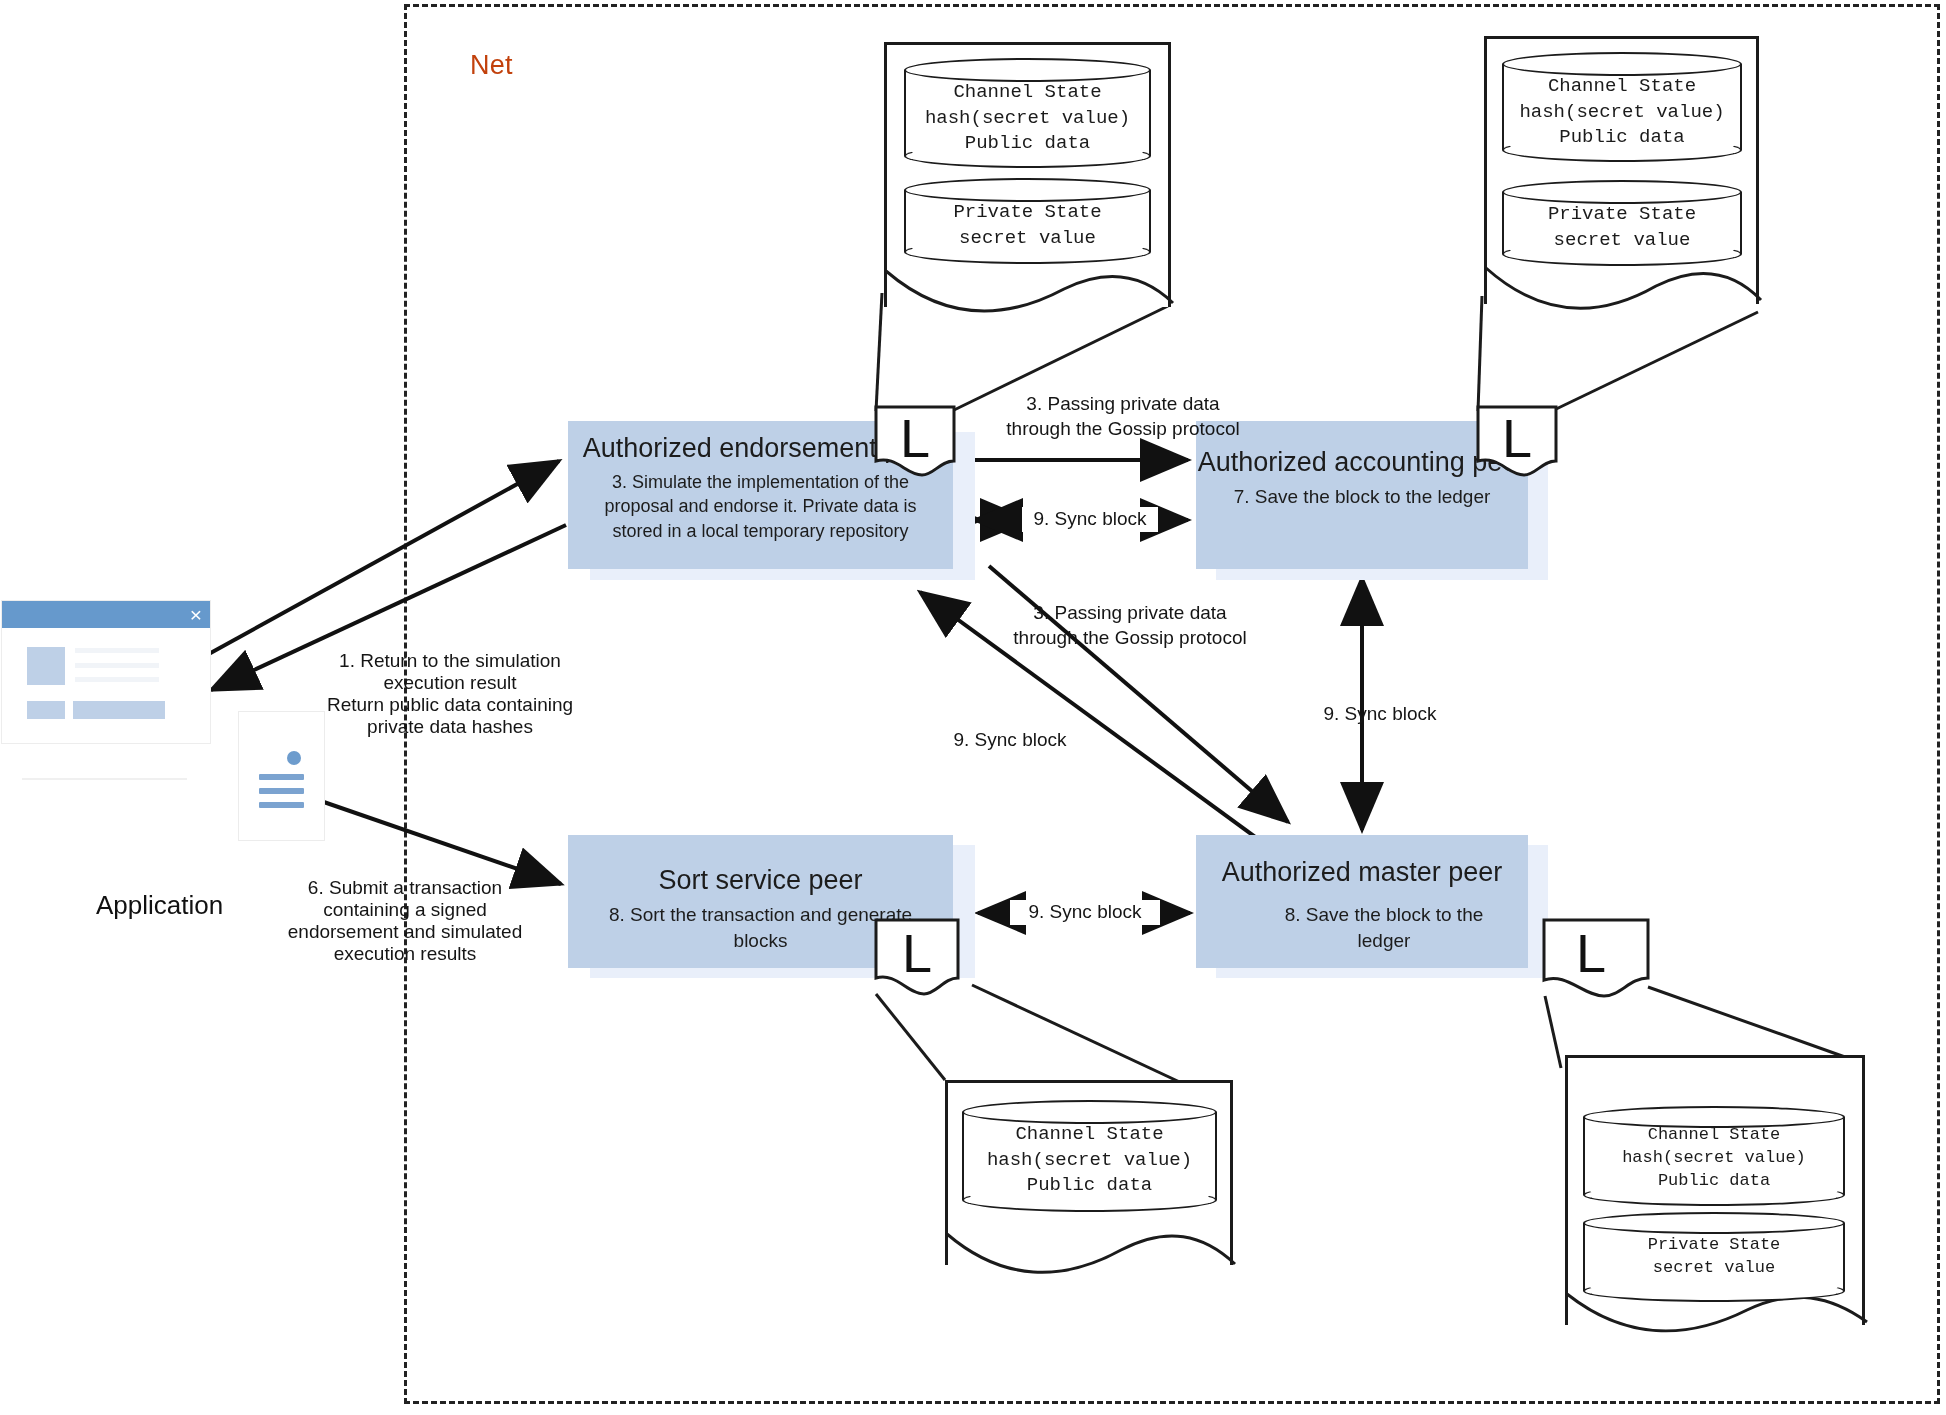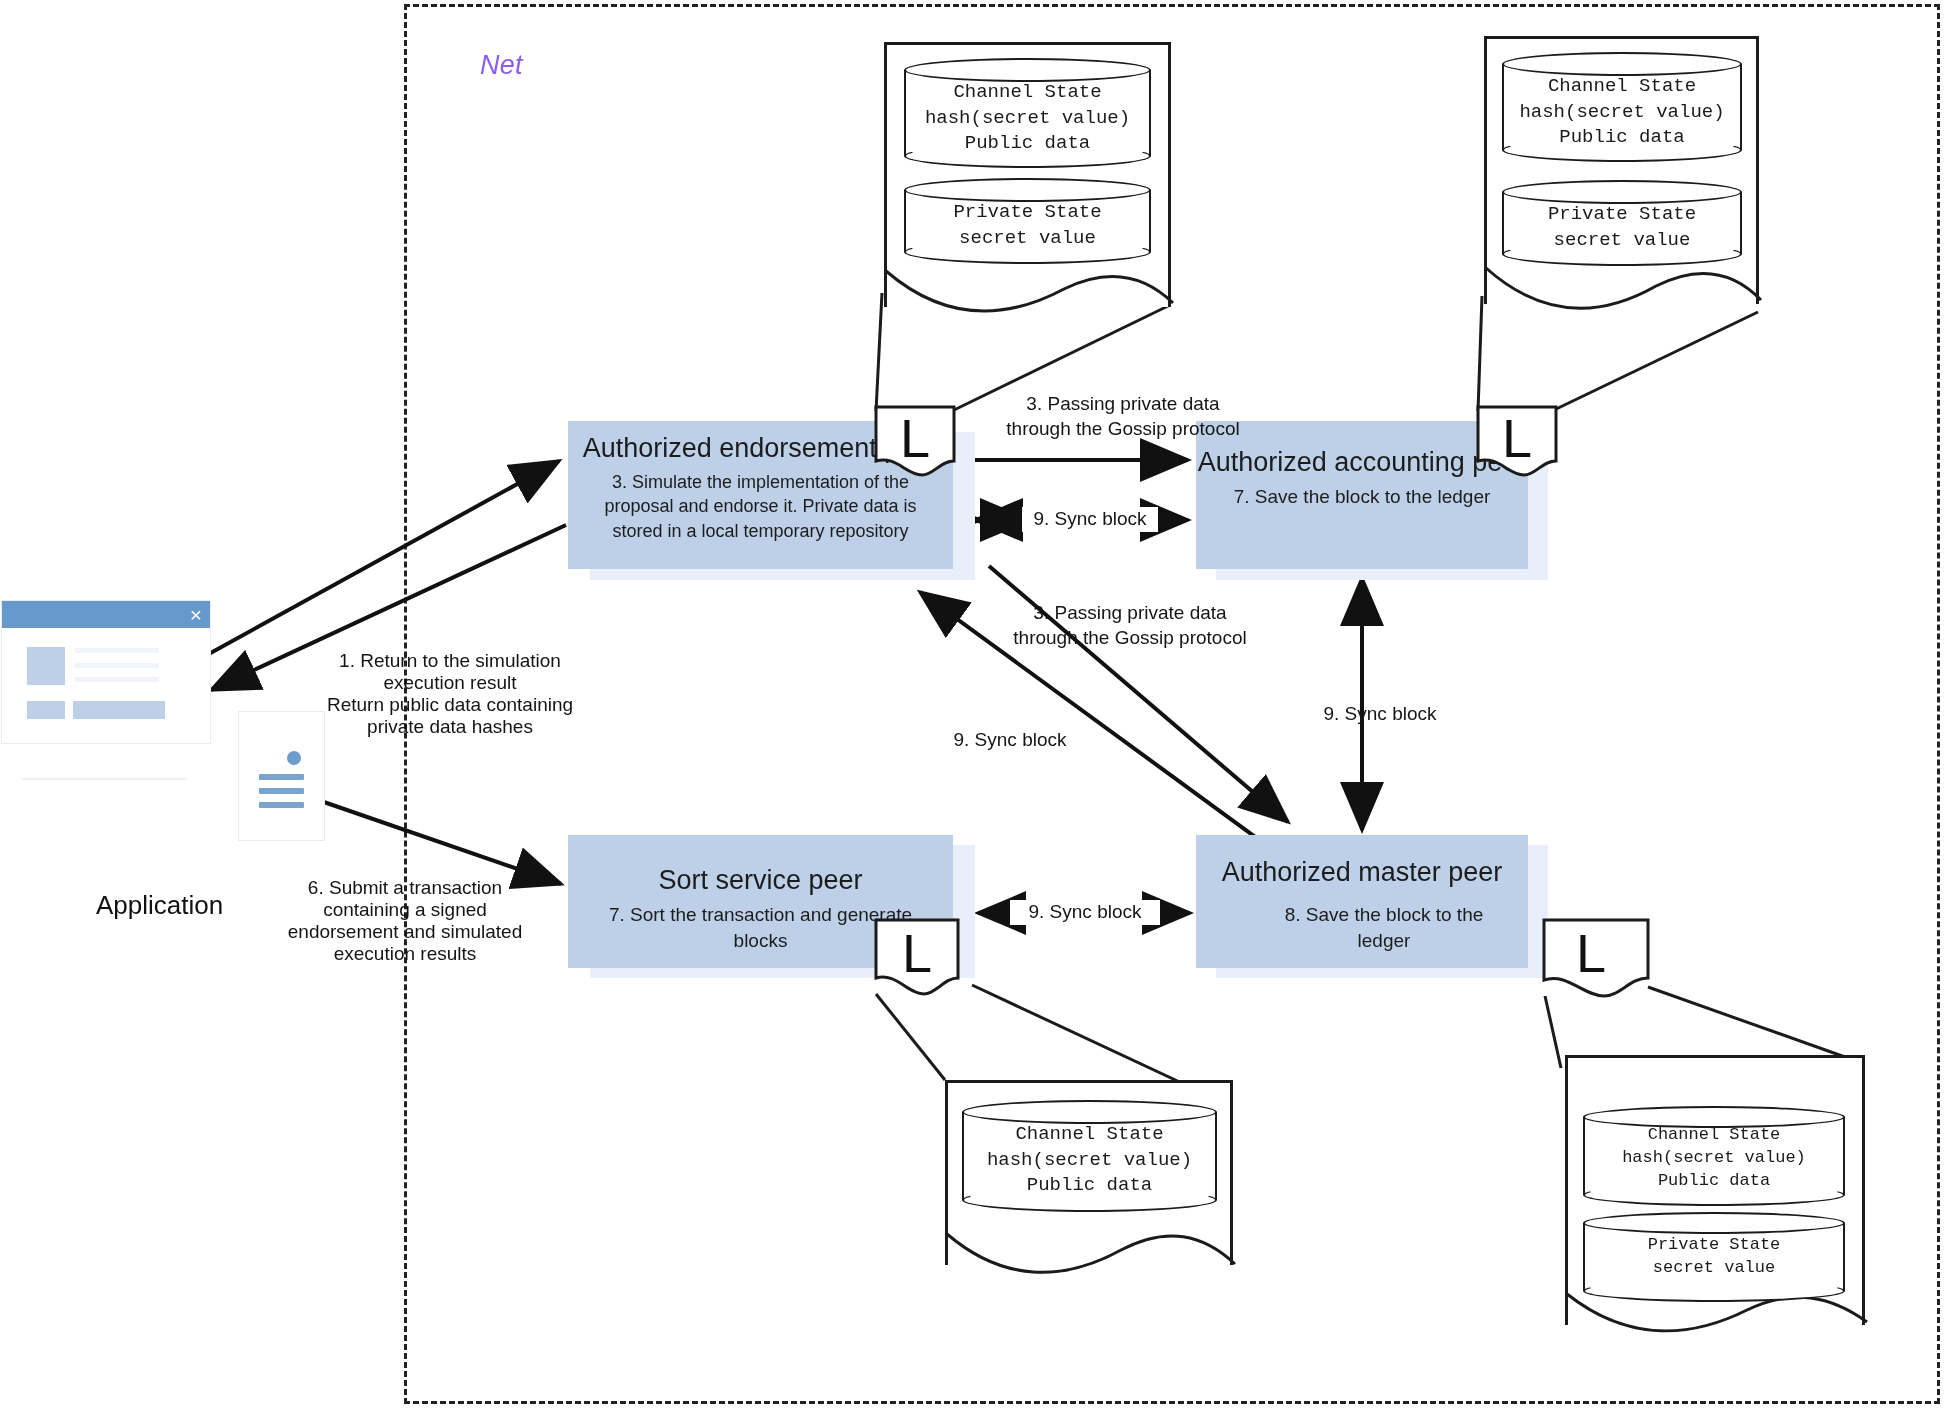--- a/index.html
+++ b/index.html
@@ -23,26 +23,25 @@
   
   #net-boundary {
     left: 404px;
     top: 4px;
     width: 1536px;
     height: 1400px;
     border: 3px dashed #222;
     box-sizing: border-box;
   }
   #net-label {
-    left: 480px;
+    left: 470px;
     top: 50px;
     font-size: 27px;
-    color: #8b5cf6;
+    color: #c2410c;
     letter-spacing: .2px;
-    font-style: italic;
   }
 
   
   .peer-box {
     box-sizing: border-box;
     background: #bed0e7;
     padding-top: 12px;
   }
   .peer-title {
     text-align: center;
@@ -329,21 +328,21 @@
   <div class="ledger-badge" style="left:1476px; top:405px; width:82px; height:72px;">
     <svg width="82" height="72" viewBox="0 0 82 72">
       <path d="M2,2 L80,2 L80,56 C66,56 60,70 48,70 C32,70 22,50 2,56 Z" fill="#ffffff" stroke="#1b1b1b" stroke-width="3"></path>
     </svg>
     <div class="lglyph" style="left:26px; top:6px;">L</div>
   </div>
 
   <div class="abs" style="left:590px; top:845px; width:385px; height:133px; background:#e9effa;"></div>
   <div class="abs peer-box" style="left:568px; top:835px; width:385px; height:133px; padding-top:30px;">
     <div class="peer-title">Sort service peer</div>
-    <div class="peer-sub big">7. Sort the transaction and generate blocks</div>
+    <div class="peer-sub big">8. Sort the transaction and generate blocks</div>
   </div>
   <div class="ledger-badge" style="left:874px; top:918px; width:86px; height:78px;">
     <svg width="86" height="78" viewBox="0 0 86 78">
       <path d="M2,2 L84,2 L84,60 C70,60 62,76 50,76 C34,76 22,54 2,60 Z" fill="#ffffff" stroke="#1b1b1b" stroke-width="3"></path>
     </svg>
     <div class="lglyph" style="left:28px; top:8px;">L</div>
   </div>
 
   <div class="abs" style="left:1216px; top:845px; width:332px; height:133px; background:#e9effa;"></div>
   <div class="abs peer-box" style="left:1196px; top:835px; width:332px; height:133px; padding-top:22px;">

